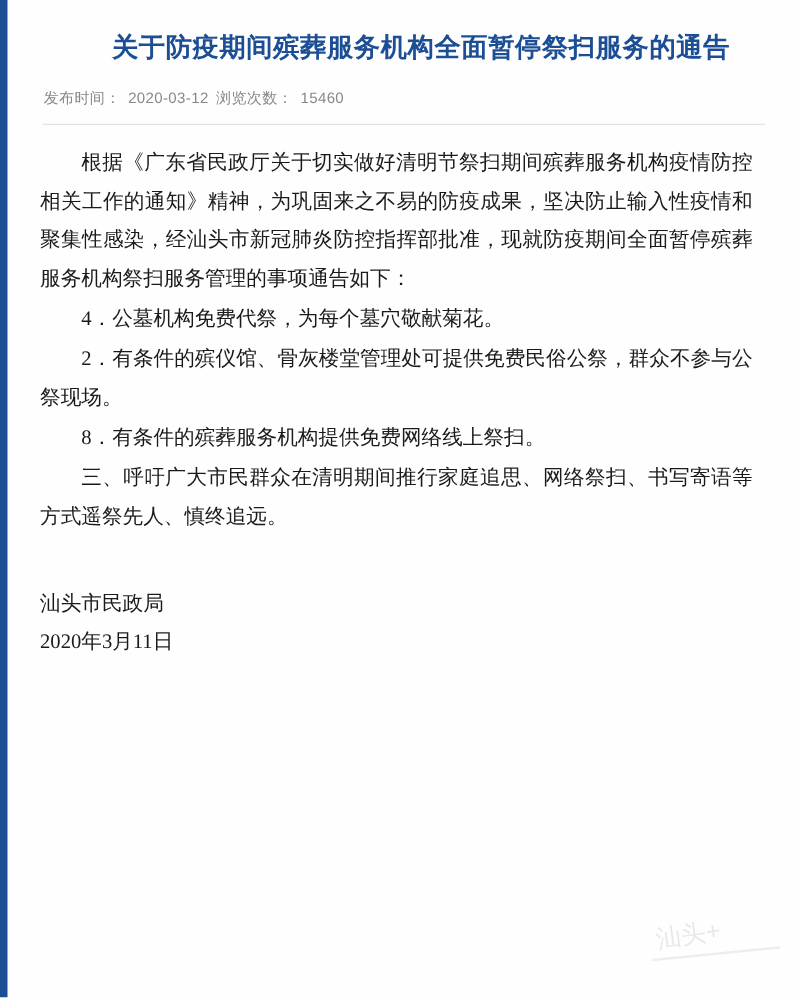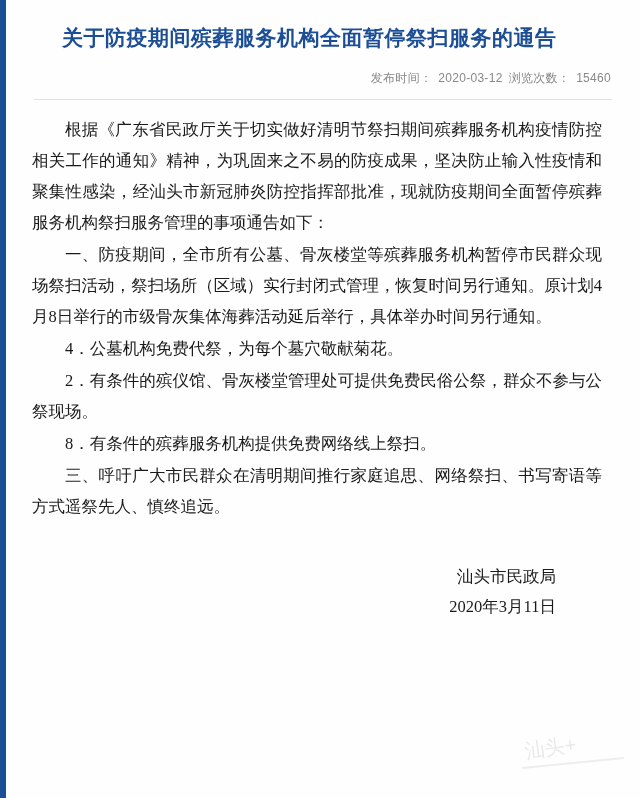--- a/index.html
+++ b/index.html
@@ -37,27 +37,27 @@
     height: 798px;
     box-sizing: border-box;
     padding: 18px 26px 0 26px;
   }
   .doc-title {
     color: #1c4e96;
     font-family: Liberation Serif, serif;
     font-weight: bold;
     font-size: 21px;
     line-height: 32px;
-    text-align: left;
+    text-align: right;
     letter-spacing: 0.5px;
     margin: 4px 30px 0 30px;
   }
   .meta {
     margin-top: 16px;
-    text-align: right;
+    text-align: left;
     color: #888888;
     font-family: "Liberation Sans", "DejaVu Sans", sans-serif;
     font-size: 12px;
     letter-spacing: 0.3px;
   }
   .meta span {
     margin: 0 3px;
   }
   .divider {
     margin: 12px 2px 0 2px;
@@ -70,21 +70,21 @@
     line-height: 31px;
     text-align: justify;
     text-justify: inter-ideograph;
   }
   .para {
     text-indent: 2em;
     margin: 0 12px 1px 0;
   }
   .signature {
     margin-top: 40px;
-    text-align: right;
+    text-align: left;
     padding-right: 58px;
     color: #1a1a1a;
     font-size: 16.5px;
     line-height: 30px;
   }
   .sig-date {
     font-family: Liberation Serif, serif;
   }
   .watermark {
     position: absolute;
@@ -113,21 +113,20 @@
     <h1 class="doc-title">关于防疫期间殡葬服务机构全面暂停祭扫服务的通告</h1>
 
     <div class="meta">
       <span>发布时间：</span><span>2020-03-12</span><span>浏览次数：</span><span>15460</span>
     </div>
 
     <div class="divider"></div>
 
     <div class="body-text">
       <p class="para">根据《广东省民政厅关于切实做好清明节祭扫期间殡葬服务机构疫情防控相关工作的通知》精神，为巩固来之不易的防疫成果，坚决防止输入性疫情和聚集性感染，经汕头市新冠肺炎防控指挥部批准，现就防疫期间全面暂停殡葬服务机构祭扫服务管理的事项通告如下：</p>
-      <p class="para">一、防疫期间，全市所有公墓、骨灰楼堂等殡葬服务机构暂停市民群众现场祭扫活动，祭扫场所（区域）实行封闭式管理，恢复时间另行通知。原计划4月8日举行的市级骨灰集体海葬活动延后举行，具体举办时间另行通知。</p>
       <p class="para">4．公墓机构免费代祭，为每个墓穴敬献菊花。</p>
       <p class="para">2．有条件的殡仪馆、骨灰楼堂管理处可提供免费民俗公祭，群众不参与公祭现场。</p>
       <p class="para">8．有条件的殡葬服务机构提供免费网络线上祭扫。</p>
       <p class="para">三、呼吁广大市民群众在清明期间推行家庭追思、网络祭扫、书写寄语等方式遥祭先人、慎终追远。</p>
     </div>
 
     <div class="signature">
       <div>汕头市民政局</div>
       <div class="sig-date">2020年3月11日</div>
     </div>

